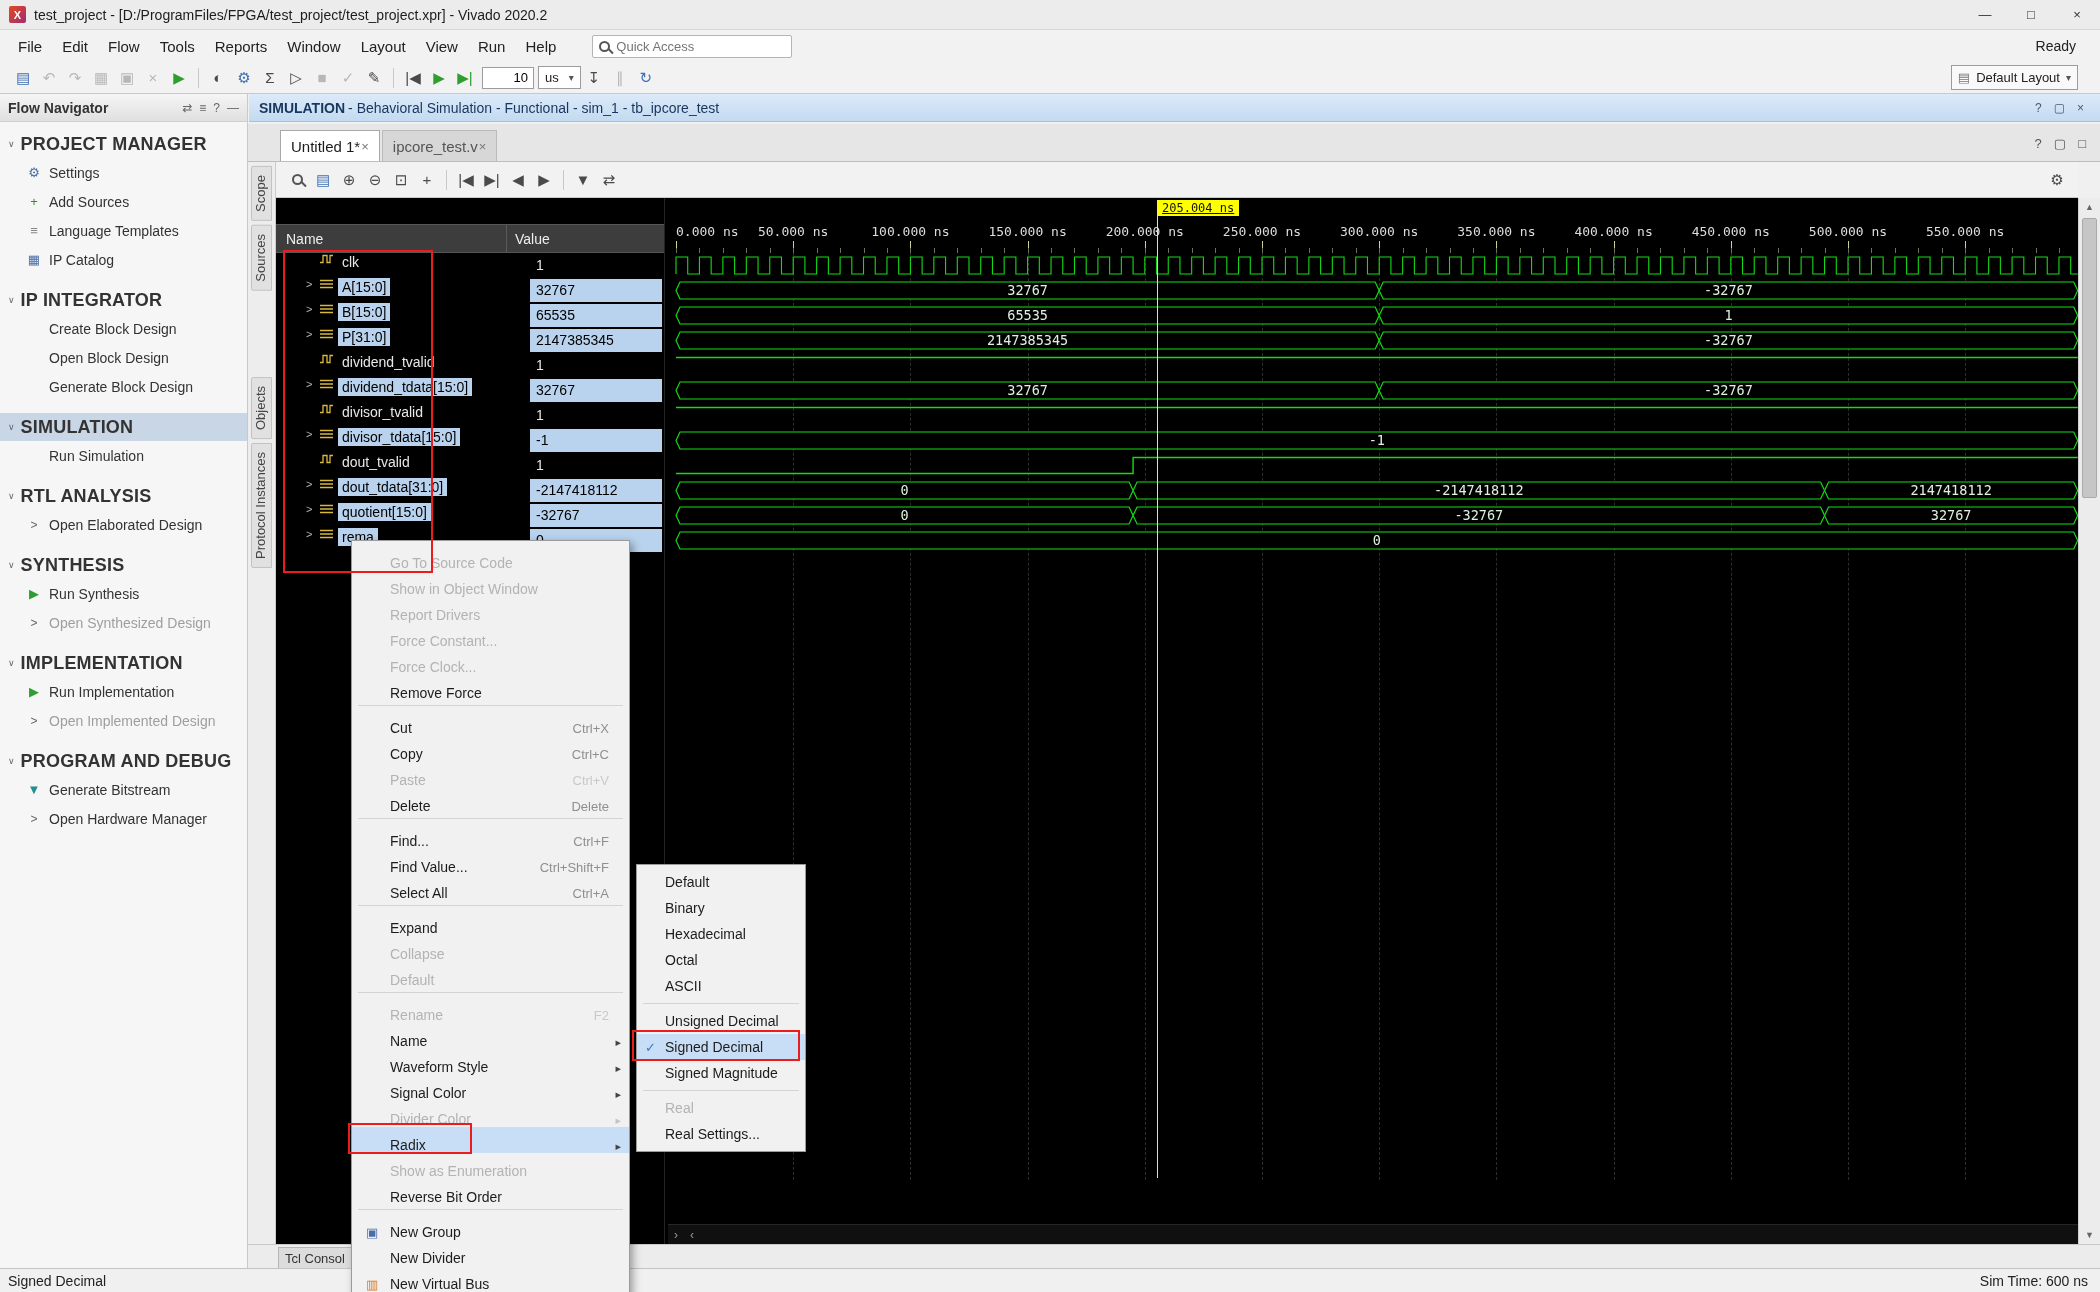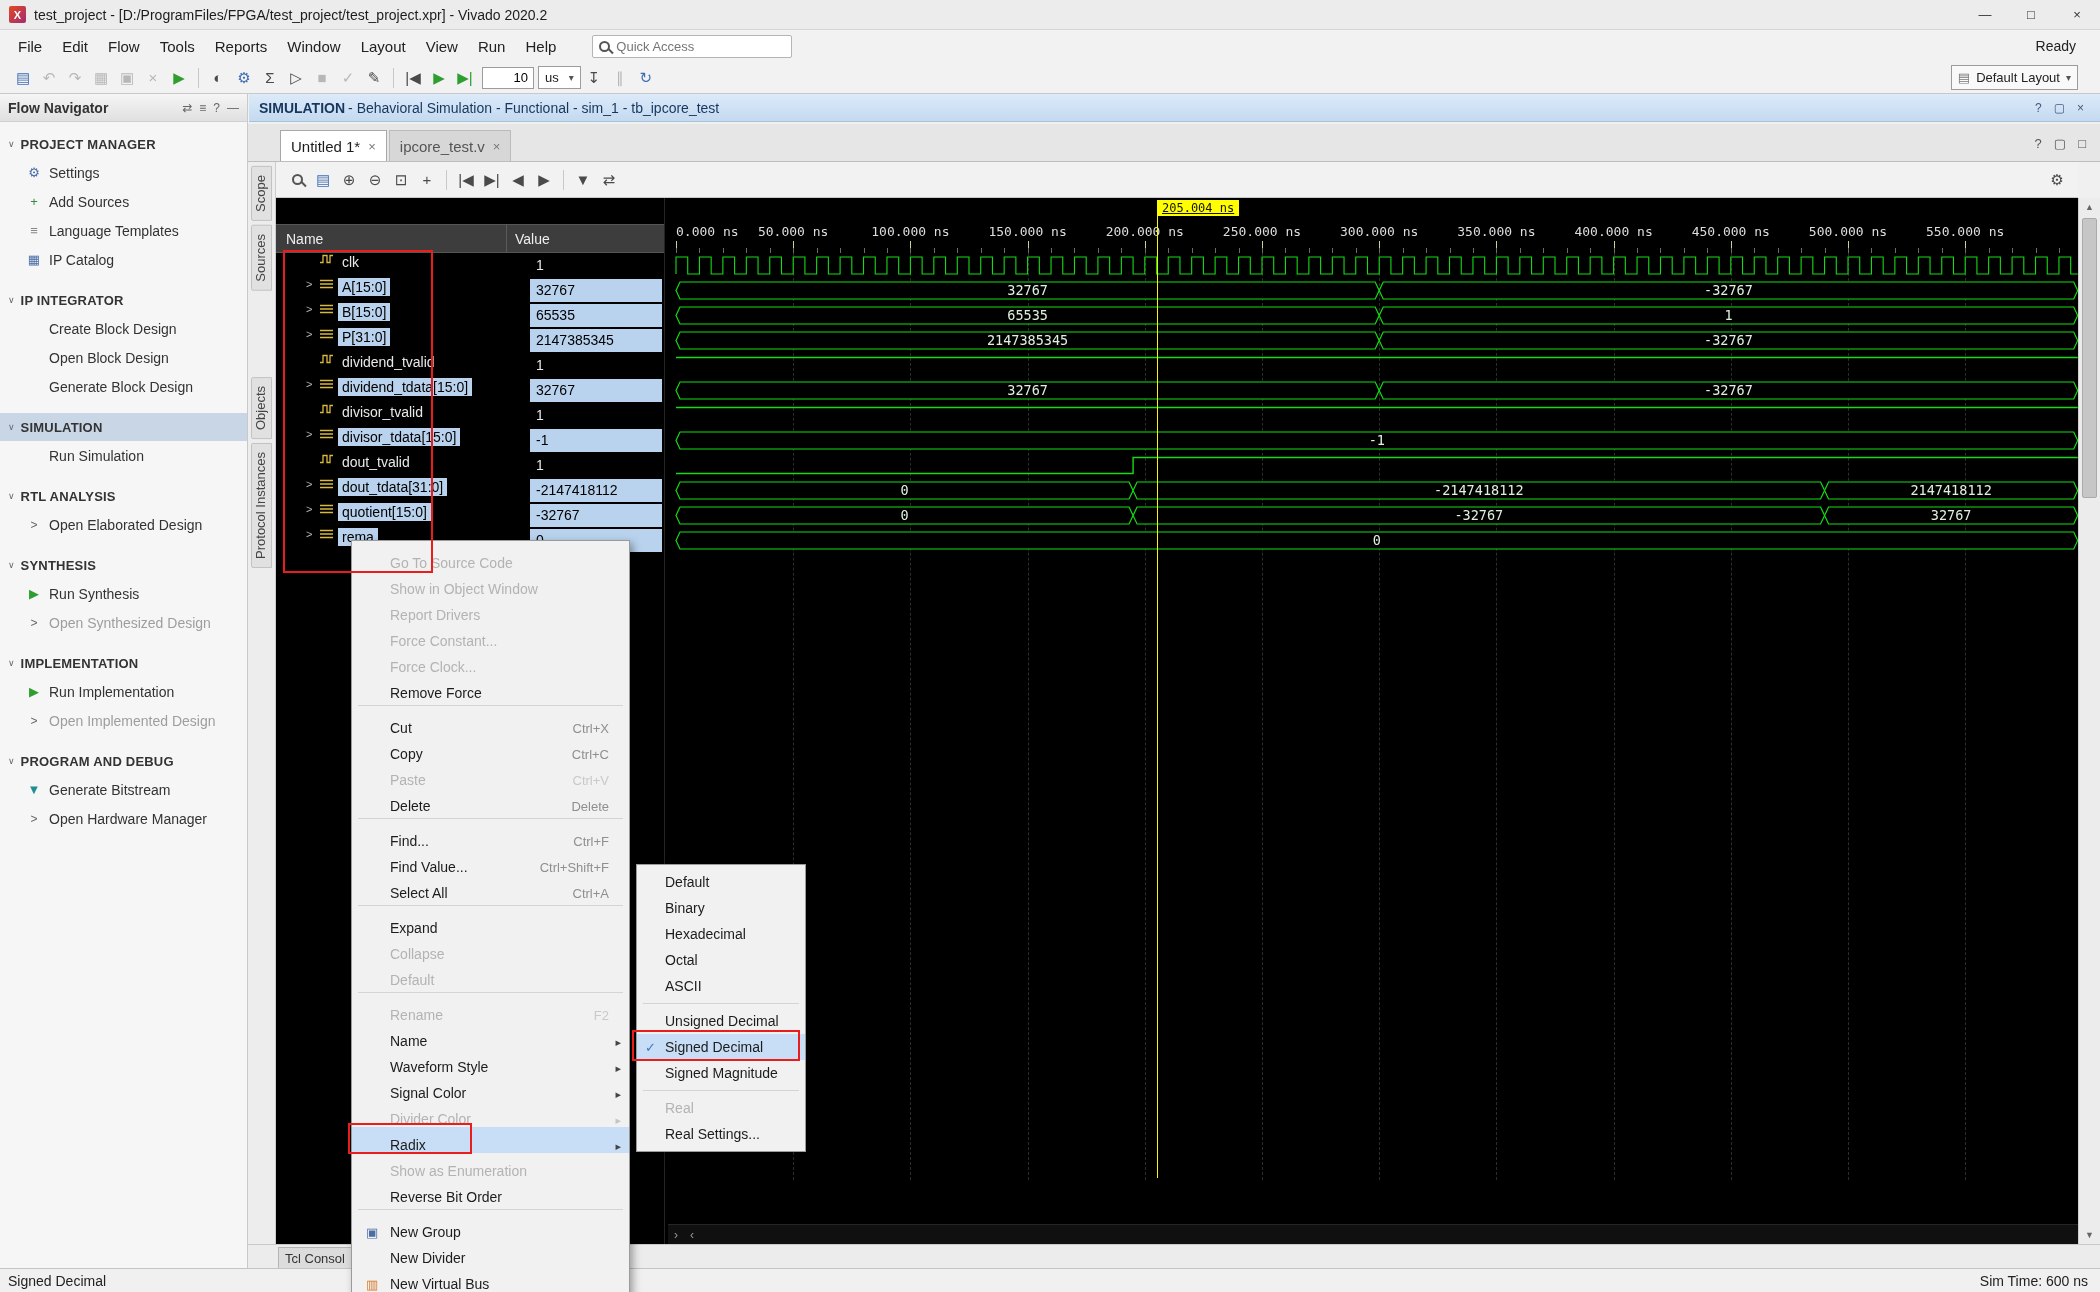--- a/index.html
+++ b/index.html
@@ -37,34 +37,34 @@
   
   #flow-nav { position:absolute; left:0; top:94px; width:248px; bottom:24px; background:#f6f6f6; border-right:1px solid #c9c9c9; }
   #flow-header { height:28px; background:linear-gradient(#f5f5f5,#e0e0e0); border-bottom:1px solid #cfcfcf; display:flex; align-items:center; padding:0 8px; }
   #flow-title { font-weight:bold; font-size:14px; color:#333; }
   #flow-header-icons { margin-left:auto; display:flex; gap:7px; font-size:12px; color:#666; }
   #flow-sections { padding-top:8px; }
   .fn-section { margin-bottom:12px; }
   .fn-header { height:28px; display:flex; align-items:center; padding:0 8px; gap:6px; }
   .fn-header.selected { background:#c9d6e6; }
   .fn-arrow { font-size:9px; color:#666; }
-  .fn-label { font-size:13px; font-weight:bold; color:#333; letter-spacing:0.2px; }
+  .fn-label { font-size:18px; font-weight:bold; color:#333; letter-spacing:0.2px; }
   .fn-item { height:29px; display:flex; align-items:center; padding-left:26px; gap:7px; font-size:14px; color:#333; }
   .fn-item.dim { color:#9e9e9e; }
   .fn-icon { width:16px; text-align:center; font-size:13px; }
   .fn-icon.chev { color:#666; font-size:12px; width:16px; }
 
   
   #main-header { position:absolute; left:249px; top:94px; right:0; height:28px; background:linear-gradient(#dceafa,#c4daf0); border-bottom:1px solid #a8c0d8; display:flex; align-items:center; padding:0 10px; font-size:14px; color:#17365d; }
   #main-header .bold { font-weight:bold; margin-right:3px; }
   #mh-icons { margin-left:auto; display:flex; gap:12px; font-size:12px; color:#44587a; padding-right:6px; }
 
   
   #tab-bar { position:absolute; left:248px; top:124px; right:0; height:38px; background:#e6e6e6; border-bottom:1px solid #bdbdbd; display:flex; align-items:flex-end; padding-left:32px; }
-  .tab { height:31px; display:flex; align-items:center; padding:0 10px; font-size:15px; gap:8px; }
+  .tab { height:31px; display:flex; align-items:center; padding:0 10px; font-size:15px; gap:1px; }
   .tab.active { background:#fff; border:1px solid #a8a8a8; border-bottom:none; color:#1c1c1c; }
   .tab.inactive { background:#d7d7d7; border:1px solid #bbb; border-bottom:none; color:#555; margin-left:2px; }
   .tab-close { font-size:13px; color:#777; }
   #tabbar-icons { margin-left:auto; display:flex; gap:12px; padding:0 14px 10px 0; font-size:13px; color:#555; }
 
   
   #side-tabs { position:absolute; left:248px; top:162px; width:28px; bottom:48px; background:#ededed; border-right:1px solid #ccc; }
   .side-tab { writing-mode:vertical-rl; transform:rotate(180deg); font-size:13px; color:#444; background:#e1e1e1; border:1px solid #c2c2c2; border-radius:0 2px 2px 0; margin:4px 3px 0 3px; padding:8px 1px; width:21px; text-align:center; }
   .side-tab.gap { margin-top:86px; }
 

